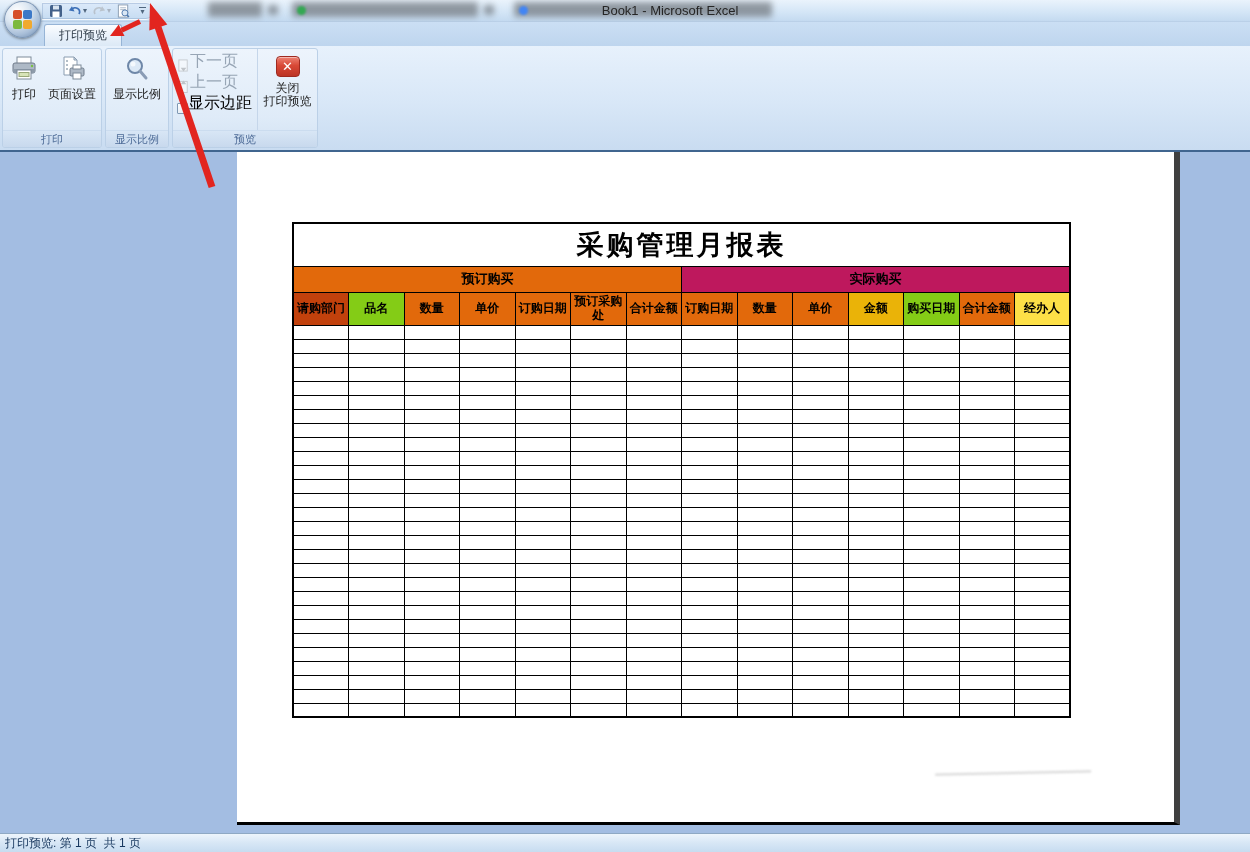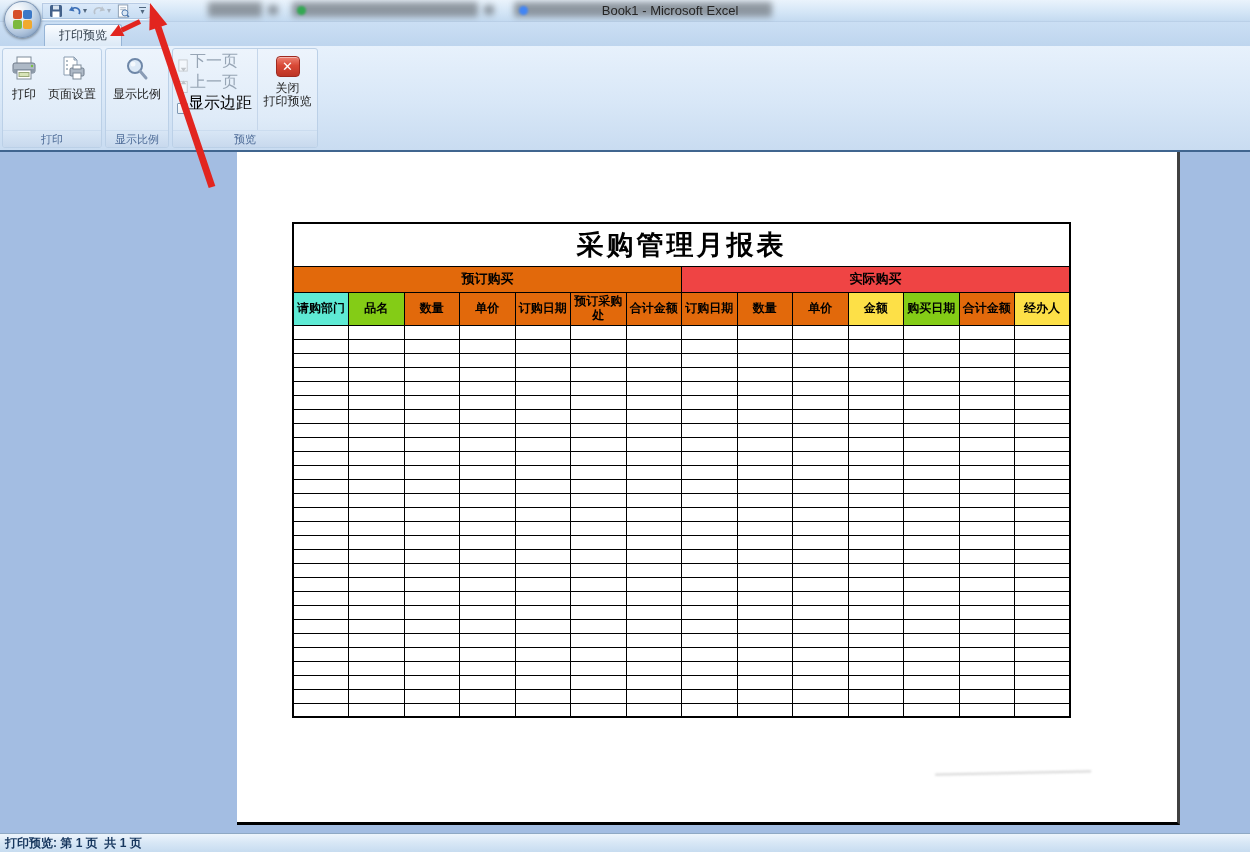--- a/index.html
+++ b/index.html
@@ -54,38 +54,38 @@
   .smallbtn { display:flex; align-items:flex-end; font-size:16px; height:17px; border-radius:2px; }
   .smallbtn.dis { color:#97A5B5; }
   .checkbox { width:11px; height:11px; border:1px solid #7F99B4; background:linear-gradient(#FDFEFF,#E8EEF5); border-radius:1px; }
   .close-wrap { width:60px; border-left:1px solid #C5D6EA; display:flex; flex-direction:column; align-items:center; padding-top:7px; gap:5px; font-size:12px; color:#1E1E1E; }
   .xicon { width:24px; height:21px; border-radius:4px; background:linear-gradient(#EE8273,#D84836 45%,#BC3425); border:1px solid #9E2A20;
            color:#fff; font-weight:bold; font-size:13px; line-height:19px; text-align:center; box-shadow:inset 0 1px 0 rgba(255,255,255,.45); }
 
   
   .preview { position:relative; height:681px; background:#A3BDE2; overflow:hidden; }
   .page { position:absolute; left:237px; top:0; width:943px; height:673px; background:#FFFFFF;
-          border-right:3px solid #404040; border-bottom:3px solid #000; }
+          border-right:6px solid #404040; border-bottom:3px solid #000; }
 
   .report { position:absolute; left:55px; top:70px; width:779px; border-collapse:collapse; table-layout:fixed;
             font-family:"Liberation Serif","DejaVu Serif",serif; }
   .report td { border:1px solid #000; padding:0; overflow:hidden; }
   .report { border:2px solid #000; }
   .t-title { height:43px; text-align:center; font-size:27px; font-weight:bold; letter-spacing:3px; color:#000; }
   .t-group { height:26px; text-align:center; font-size:13px; font-weight:bold; color:#000; }
   .t-head  { height:33px; text-align:center; font-size:12px; font-weight:bold; color:#000; line-height:1.15; padding:0 1px; }
   .t-row td { height:14px; }
 
   .smudge { position:absolute; left:698px; top:606px; width:156px; height:16px; pointer-events:none;
             border-bottom:2px solid rgba(70,70,70,.22); transform:rotate(-1.2deg); filter:blur(1px); }
 
   
   .statusbar { height:19px; display:flex; align-items:center; justify-content:space-between;
                background:linear-gradient(#EEF5FC,#D9E8F6 45%,#C7DCF0); border-top:1px solid #8FA9C4; font-size:12px; color:#17375E; }
-  .sb-left { padding-left:5px; white-space:pre;font-weight:bold; }
+  .sb-left { padding-left:5px; white-space:pre; }
   .sb-right { display:flex; align-items:center; height:100%; }
   .sb-zoom { height:100%; display:flex; align-items:center; padding:0 16px; border-left:1px solid #A9C0D8;margin-top:36px; }
 
   
   .annot { position:absolute; inset:0; z-index:60; pointer-events:none; }
 </style>
 </head>
 <body>
 
 <div class="app">
@@ -233,34 +233,34 @@
 
   <div class="preview">
     <div class="page">
       <table class="report">
           <tbody>
             <tr>
               <td class="t-title" colspan="14">采购管理月报表</td>
             </tr>
             <tr>
               <td class="t-group" colspan="7" style="background:#E2690B">预订购买</td>
-              <td class="t-group" colspan="7" style="background:#ef4444">实际购买</td>
+              <td class="t-group" colspan="7" style="background:#be185d">实际购买</td>
             </tr>
             <tr>
-              <td class="t-head" style="background:#5eead4">请购部门</td>
+              <td class="t-head" style="background:#c2410c">请购部门</td>
               <td class="t-head" style="background:#84cc16">品名</td>
               <td class="t-head" style="background:#E2690B">数量</td>
               <td class="t-head" style="background:#E2690B">单价</td>
               <td class="t-head" style="background:#E2690B">订购日期</td>
               <td class="t-head" style="background:#E2690B">预订采购处</td>
               <td class="t-head" style="background:#E2690B">合计金额</td>
               <td class="t-head" style="background:#E2690B">订购日期</td>
               <td class="t-head" style="background:#E2690B">数量</td>
               <td class="t-head" style="background:#E2690B">单价</td>
-              <td class="t-head" style="background:#fde047">金额</td>
+              <td class="t-head" style="background:#eab308">金额</td>
               <td class="t-head" style="background:#84cc16">购买日期</td>
               <td class="t-head" style="background:#E2690B">合计金额</td>
               <td class="t-head" style="background:#fde047">经办人</td>
             </tr>
             <tr class="t-row">
               <td></td>
               <td></td>
               <td></td>
               <td></td>
               <td></td>

